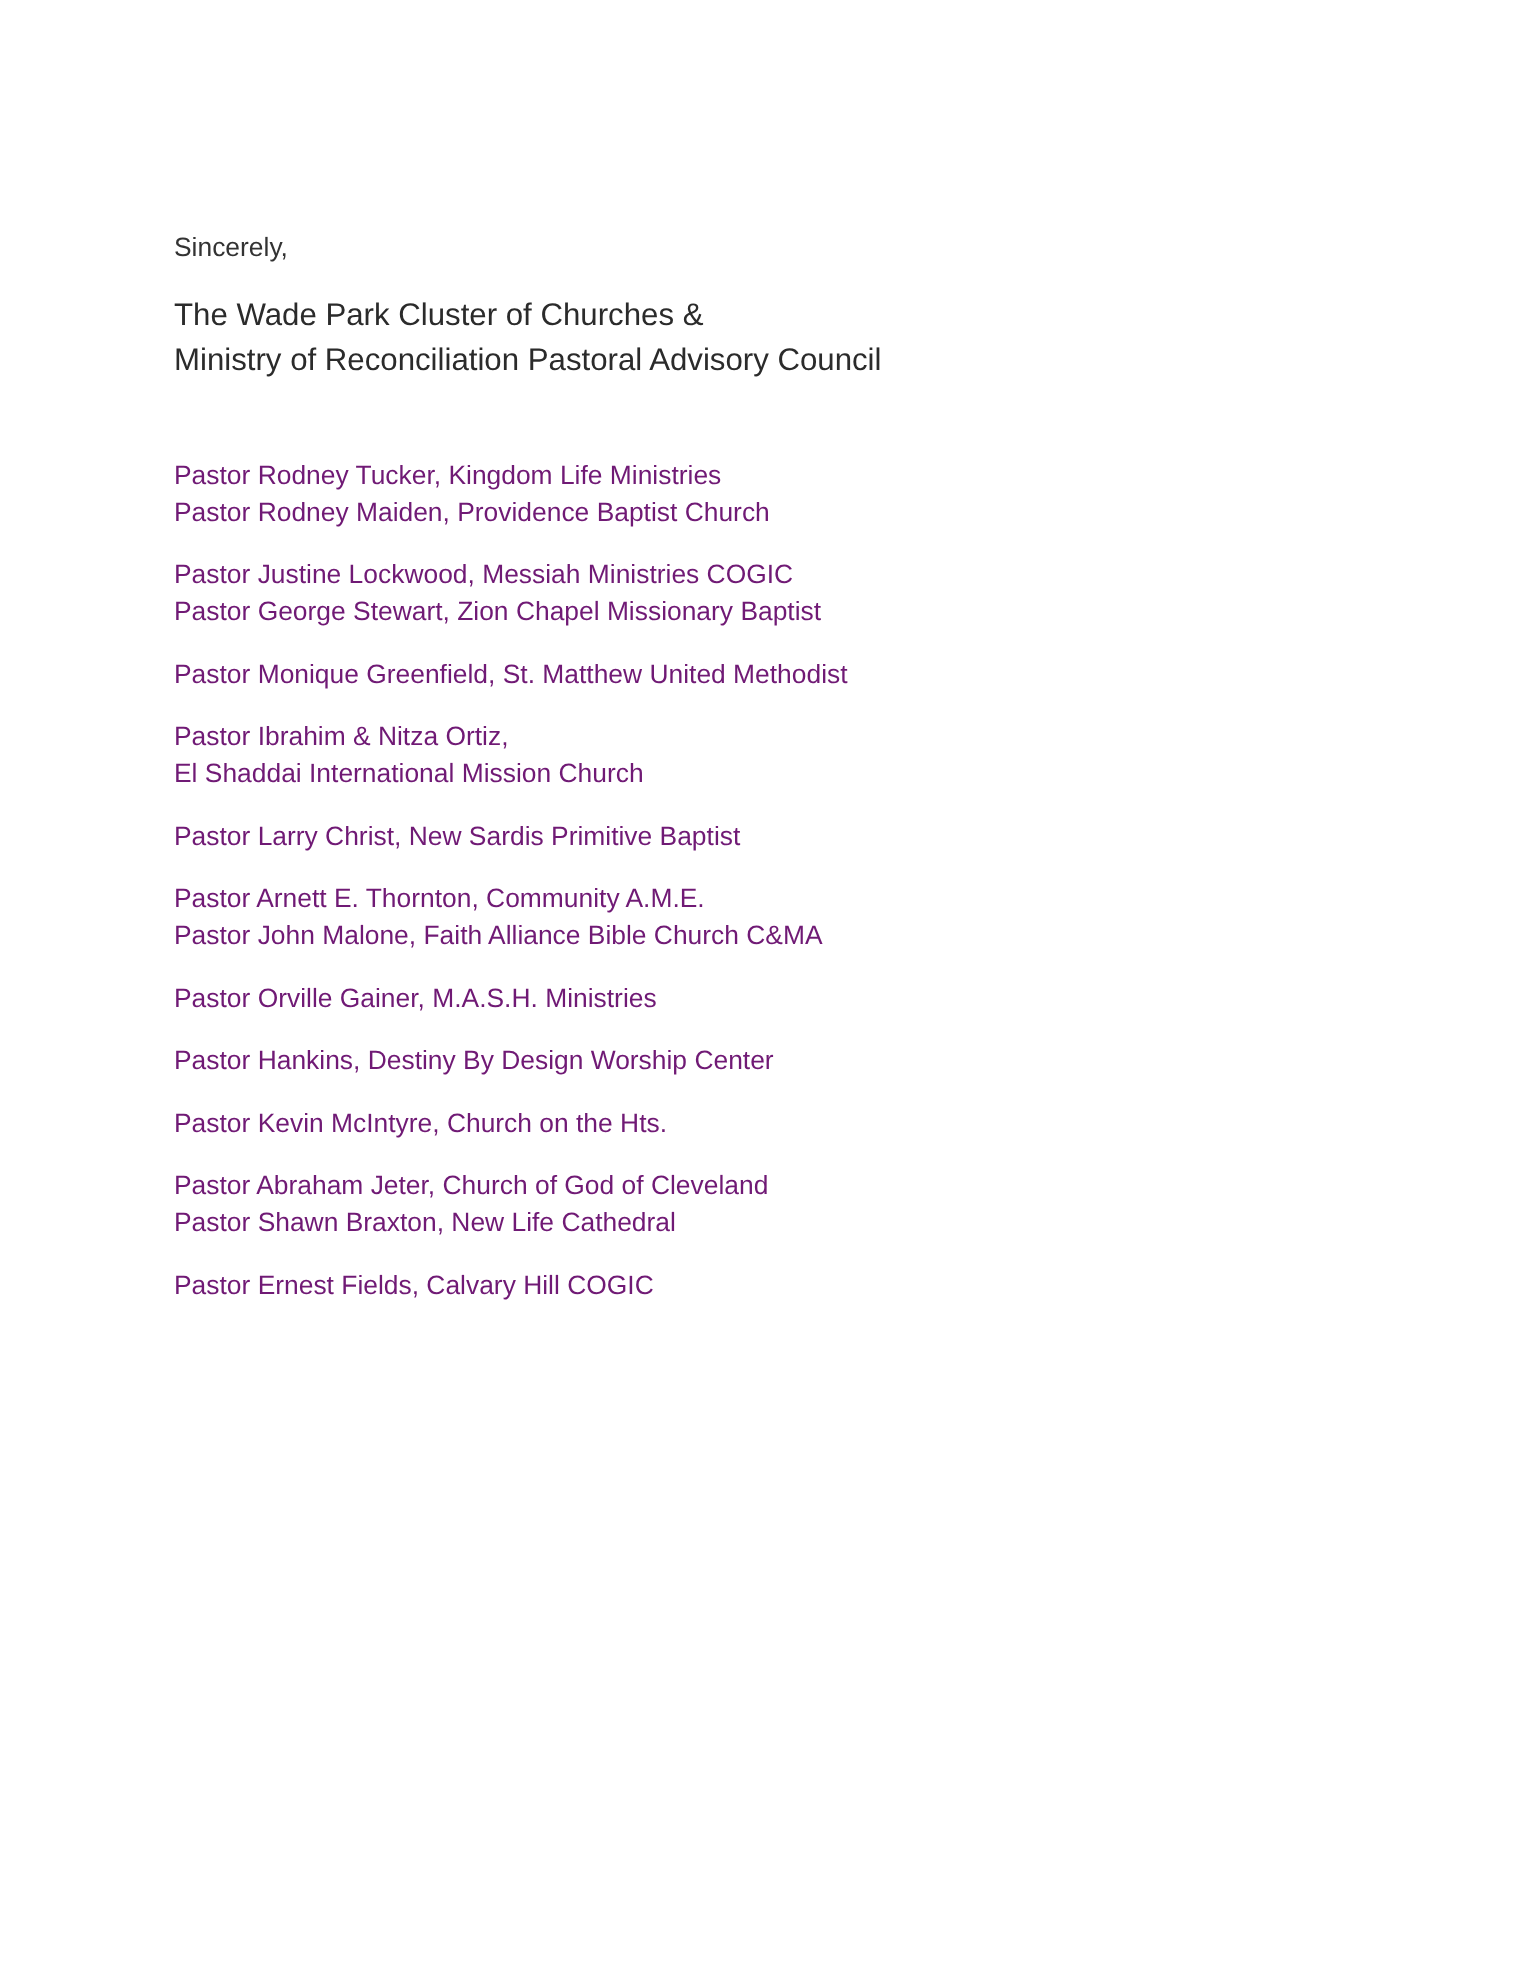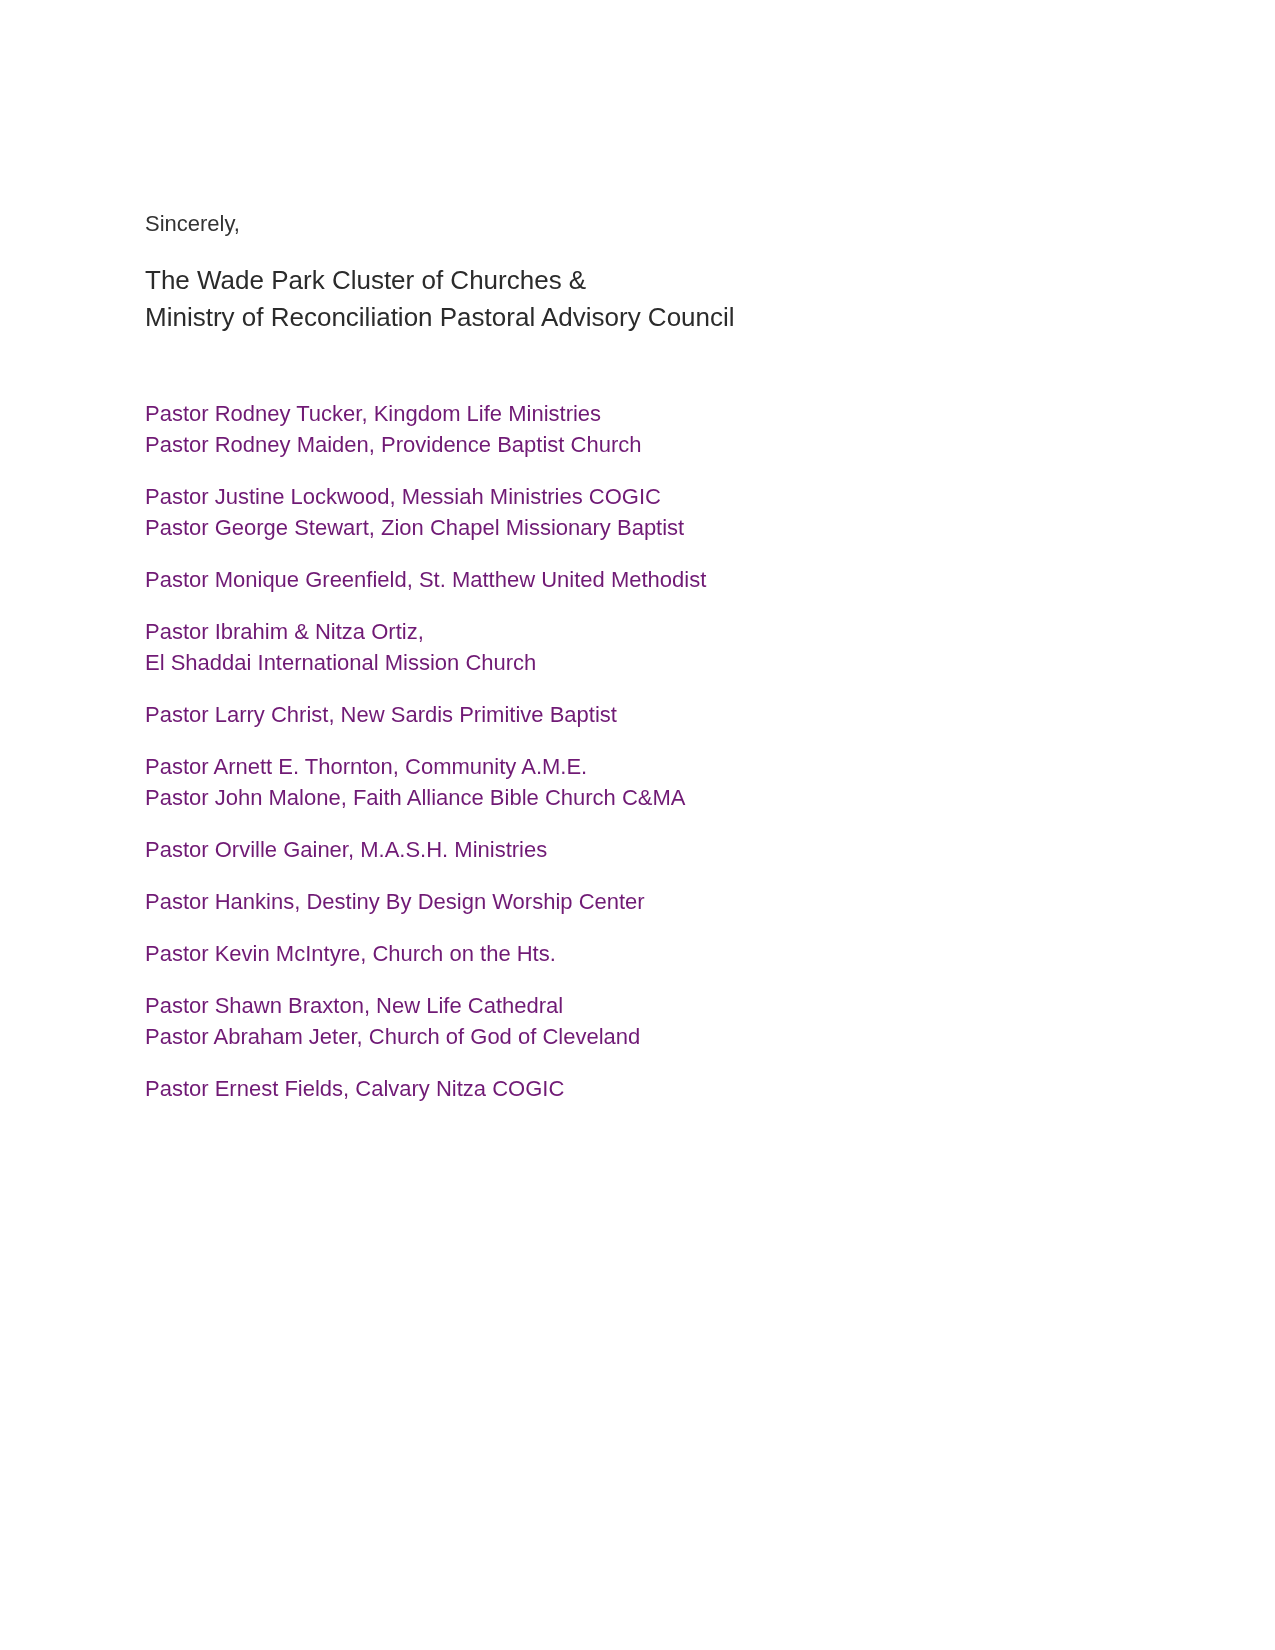--- a/index.html
+++ b/index.html
@@ -7,21 +7,20 @@
     padding: 0;
     background: #ffffff;
   }
   .page {
     position: relative;
     width: 1275px;
     height: 1472px;
     background: #ffffff;
     font-family: "Liberation Sans", sans-serif;
     overflow: hidden;
-    margin-top: 18px;
   }
   .content {
     position: absolute;
     left: 145px;
     top: 190px;
     width: 960px;
   }
   .closing {
     margin: 0;
     font-size: 22px;
@@ -95,22 +94,22 @@
         <p class="pastor-group">
           <span class="pastor-line">Pastor Orville Gainer, M.A.S.H. Ministries</span>
         </p>
         <p class="pastor-group">
           <span class="pastor-line">Pastor Hankins, Destiny By Design Worship Center</span>
         </p>
         <p class="pastor-group">
           <span class="pastor-line">Pastor Kevin McIntyre, Church on the Hts.</span>
         </p>
         <p class="pastor-group">
+          <span class="pastor-line">Pastor Abraham Jeter, Church of God of Cleveland</span>
           <span class="pastor-line">Pastor Shawn Braxton, New Life Cathedral</span>
-          <span class="pastor-line">Pastor Abraham Jeter, Church of God of Cleveland</span>
         </p>
         <p class="pastor-group">
-          <span class="pastor-line">Pastor Ernest Fields, Calvary Nitza COGIC</span>
+          <span class="pastor-line">Pastor Ernest Fields, Calvary Hill COGIC</span>
         </p>
       </div>
   </div>
   <div class="page-number">3</div>
 </div>
 
 </body></html>

